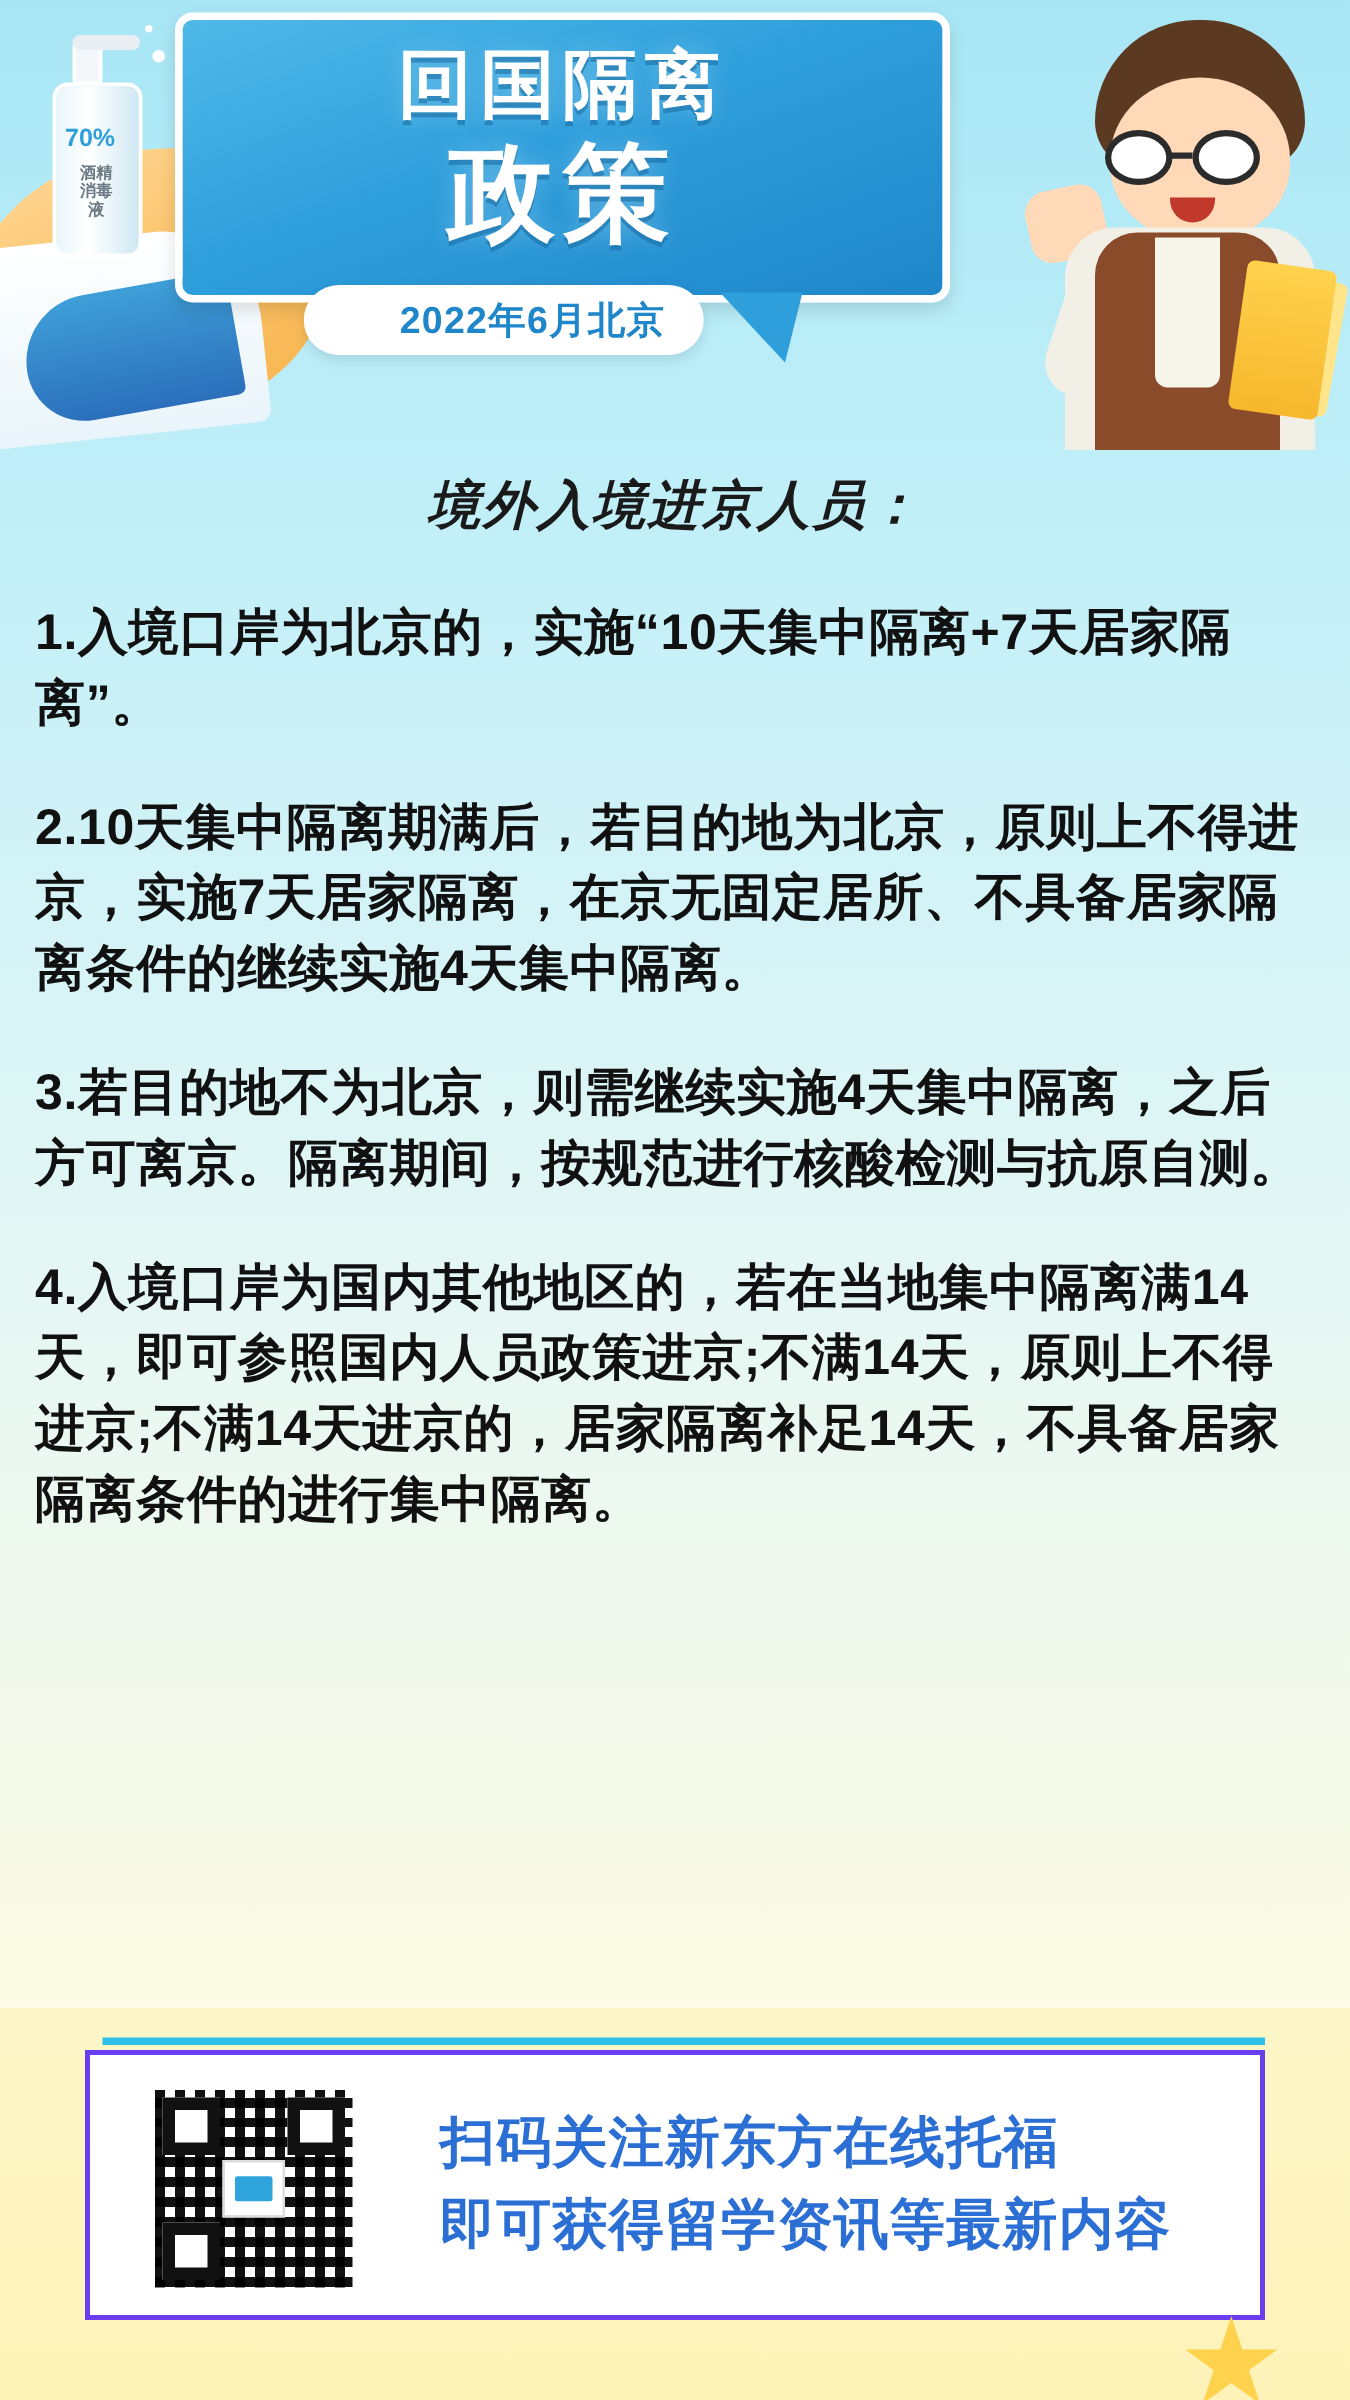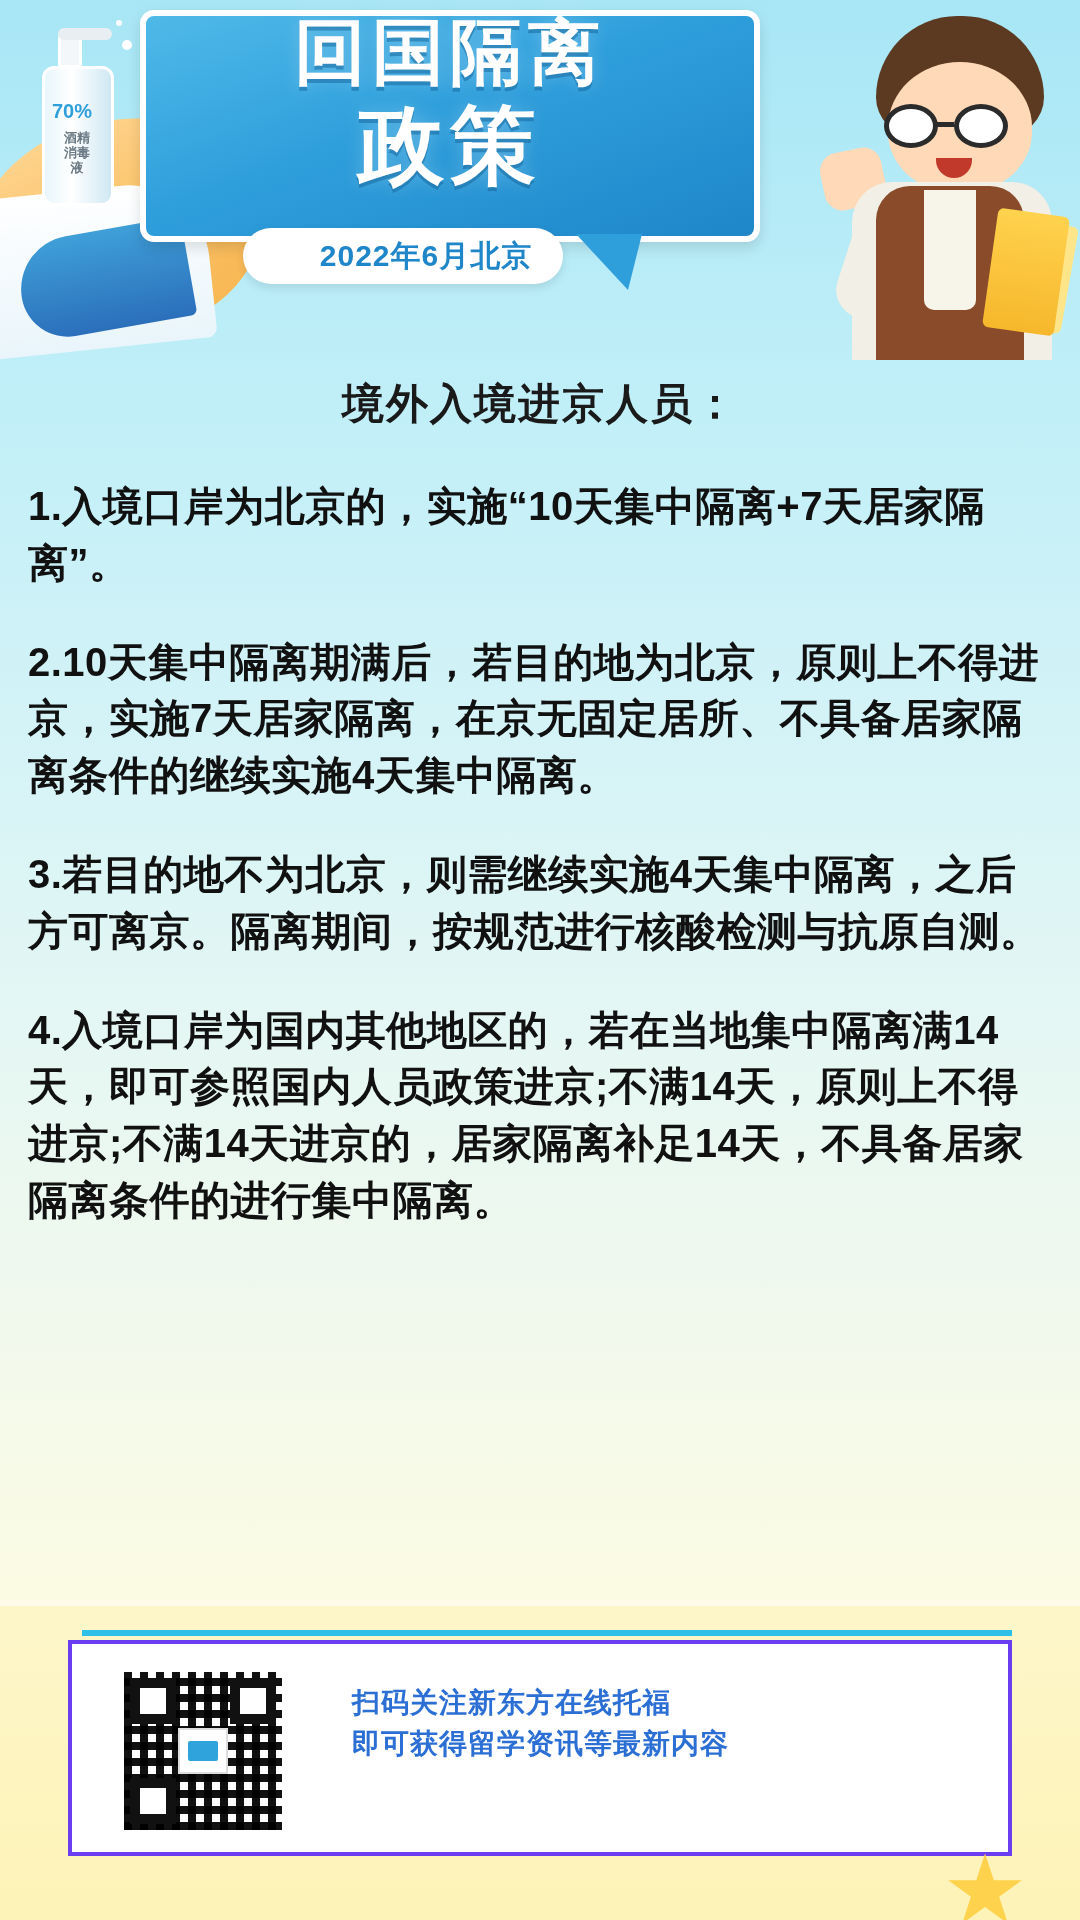--- a/index.html
+++ b/index.html
@@ -44,22 +44,23 @@
     border-top: 56px solid #2f9fdc;
   }
   .banner-title-1, .banner-title-2 {
     text-align: center;
     color: #ffffff;
     font-weight: 700;
     letter-spacing: 6px;
     text-shadow: 0 4px 0 rgba(22,106,160,0.55), 0 0 18px rgba(255,255,255,0.25);
   }
   .banner-title-1 {
-    font-size: 72px;
+    font-size: 60px;
     line-height: 1;
+    padding-top: 22px;
   }
   .banner-title-2 {
     font-size: 86px;
     line-height: 1;
     padding-top: 14px;
   }
 
   .date-pill {
     position: absolute;
     left: 243px;
@@ -198,20 +199,21 @@
     position: relative;
     padding: 14px 28px 0 28px;
   }
   .content-title {
     font-size: 42px;
     font-weight: 700;
     color: #1a1a1a;
     text-align: center;
     letter-spacing: 2px;
     margin: 12px 0 46px 0;
+    font-style: italic;
   }
   .para {
     font-size: 40px;
     font-weight: 700;
     line-height: 1.42;
     color: #111111;
     letter-spacing: 0.5px;
     margin-bottom: 42px;
   }
 
@@ -261,21 +263,21 @@
   .qr-center i {
     width: 30px; height: 20px; background: #2fa3dc; display:block; border-radius: 2px;
   }
   .footer-text {
     position: absolute;
     left: 280px; top: 38px;
     width: 630px;
   }
   .footer-line {
     color: #2b6fd4;
-    font-size: 28px;
+    font-size: 44px;
     font-weight: 700;
     line-height: 1.48;
     letter-spacing: 1px;
   }
   .star {
     position: absolute;
     right: 52px; bottom: 30px;
     width: 0; height: 0;
     color: #ffd24d;
     font-size: 96px;

